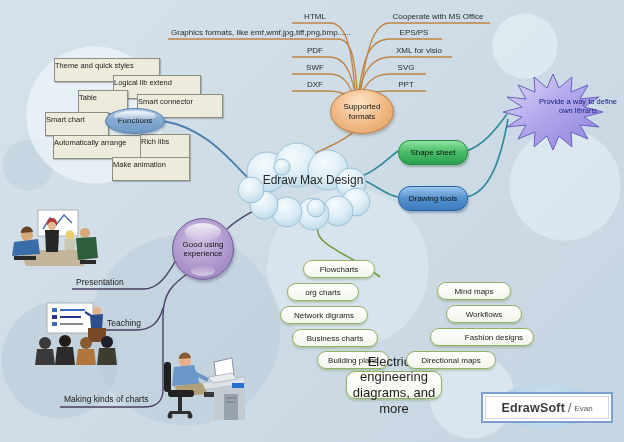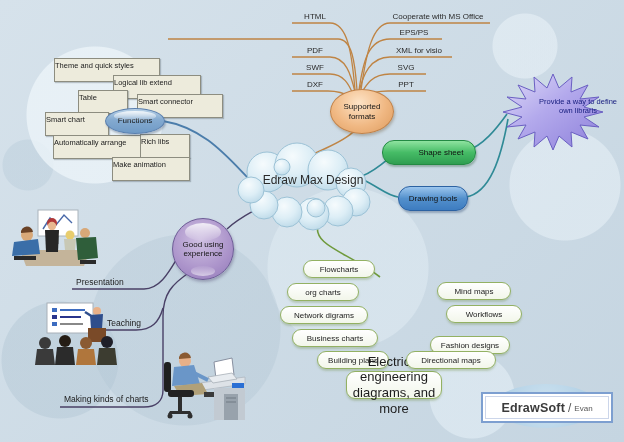--- a/index.html
+++ b/index.html
@@ -202,20 +202,21 @@
       <rect x="52" y="42" width="10" height="5" fill="#3a3a3a"></rect>
       <rect x="16" y="40" width="26" height="7" rx="3" fill="#222222"></rect>
       <rect x="26" y="47" width="4" height="14" fill="#2e2e2e"></rect>
       <polygon points="16,64 40,64 38,61 18,61" fill="#2e2e2e"></polygon>
       <circle cx="18" cy="66" r="2.5" fill="#2e2e2e"></circle>
         <circle cx="38" cy="66" r="2.5" fill="#2e2e2e"></circle>
     </g>
   </svg>
 
   <div class="fmt-label" style="left:292px;top:12px;width:46px;">HTML</div>
+  <div class="fmt-label" style="left:168px;top:28px;width:186px;">Graphics formats, like emf,wmf,jpg,tiff,png,bmp......</div>
   <div class="fmt-label" style="left:292px;top:46px;width:46px;">PDF</div>
   <div class="fmt-label" style="left:292px;top:63px;width:46px;">SWF</div>
   <div class="fmt-label" style="left:292px;top:80px;width:46px;">DXF</div>
   <div class="fmt-label" style="left:386px;top:12px;width:104px;">Cooperate with MS Office</div>
   <div class="fmt-label" style="left:386px;top:28px;width:56px;">EPS/PS</div>
   <div class="fmt-label" style="left:386px;top:46px;width:66px;">XML for visio</div>
   <div class="fmt-label" style="left:386px;top:63px;width:40px;">SVG</div>
   <div class="fmt-label" style="left:386px;top:80px;width:40px;">PPT</div>
 
   <div class="hub hub-formats" style="left:330px;top:89px;width:62px;height:43px;">
@@ -230,21 +231,21 @@
   <div class="fnbox" style="left:53px;top:135px;width:100px;">Automatically arrange</div>
   <div class="fnbox" style="left:140px;top:134px;width:48px;">Rich libs</div>
   <div class="fnbox" style="left:112px;top:157px;width:76px;">Make animation</div>
 
   <div class="hub hub-functions" style="left:105px;top:108px;width:58px;height:24px;">
     <span>Functions</span>
   </div>
 
   <div id="cloud-text">Edraw Max Design</div>
 
-  <div class="tool tool-green" style="left:382px;top:140px;width:68px;height:23px;padding-left:24px;">
+  <div class="tool tool-green" style="left:398px;top:140px;width:68px;height:23px;">
     <span>Shape sheet</span>
   </div>
   <div class="tool tool-blue" style="left:398px;top:186px;width:68px;height:23px;">
     <span>Drawing tools</span>
   </div>
 
   <div id="star-text">Provide a way to define own libraris</div>
 
   <div class="hub hub-experience" style="left:172px;top:218px;width:60px;height:60px;">
     <span style="width:50px;">Good using experience</span>
@@ -256,21 +257,21 @@
 
   <div class="pill" style="left:303px;top:260px;width:70px;height:16px;">Flowcharts</div>
   <div class="pill" style="left:287px;top:283px;width:70px;height:16px;">org charts</div>
   <div class="pill" style="left:280px;top:306px;width:86px;height:16px;">Network digrams</div>
   <div class="pill" style="left:292px;top:329px;width:84px;height:16px;">Business charts</div>
   <div class="pill" style="left:317px;top:351px;width:70px;height:16px;">Building plans</div>
   <div class="pill" style="left:346px;top:371px;width:94px;height:26px;font-size:13px;white-space:normal;text-align:center;line-height:1.2;">Electrical engineering diagrams, and more</div>
 
   <div class="pill" style="left:437px;top:282px;width:72px;height:16px;">Mind maps</div>
   <div class="pill" style="left:446px;top:305px;width:74px;height:16px;">Workflows</div>
-  <div class="pill" style="left:430px;top:336px;width:78px;height:16px;">Fashion designs</div>
+  <div class="pill" style="left:430px;top:328px;width:78px;height:16px;padding-left:24px;">Fashion designs</div>
   <div class="pill" style="left:406px;top:351px;width:88px;height:16px;">Directional maps</div>
 
   <div id="logo-ellipse"></div>
   <div id="logo-box">
     <span class="brand">EdrawSoft</span>
     <span class="sep">/</span>
     <span class="author">Evan</span>
   </div>
 
 </div>

